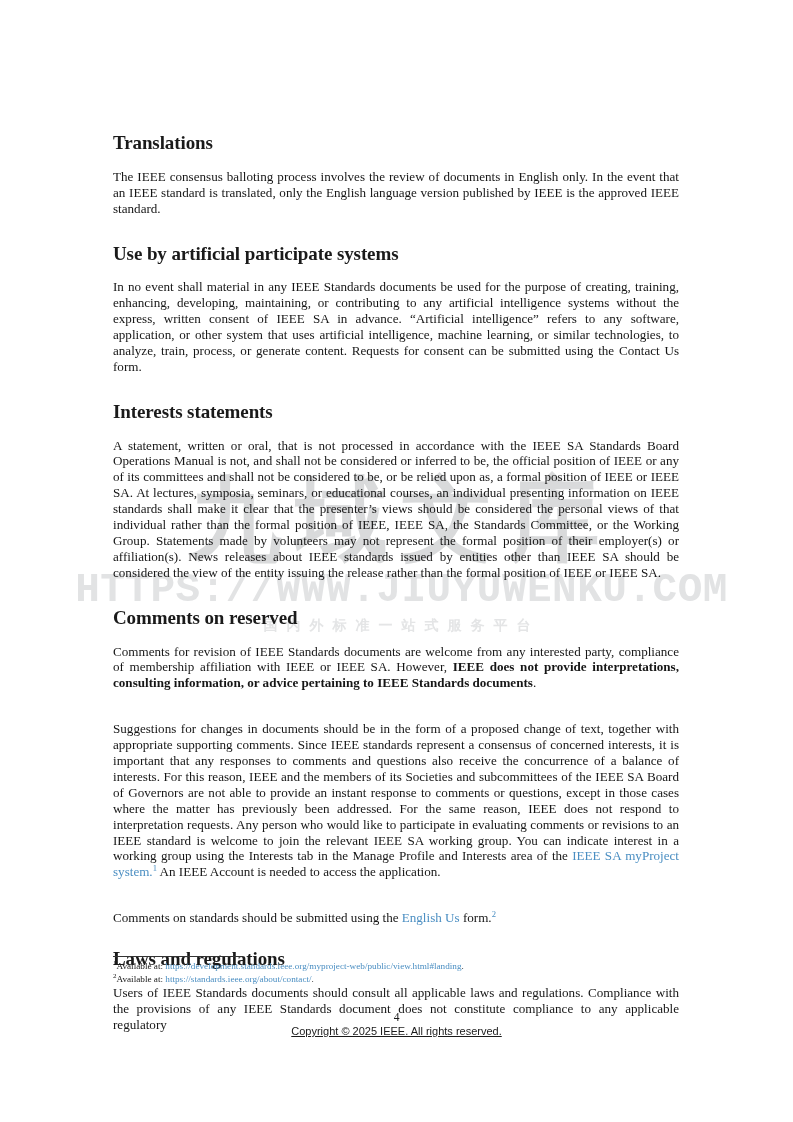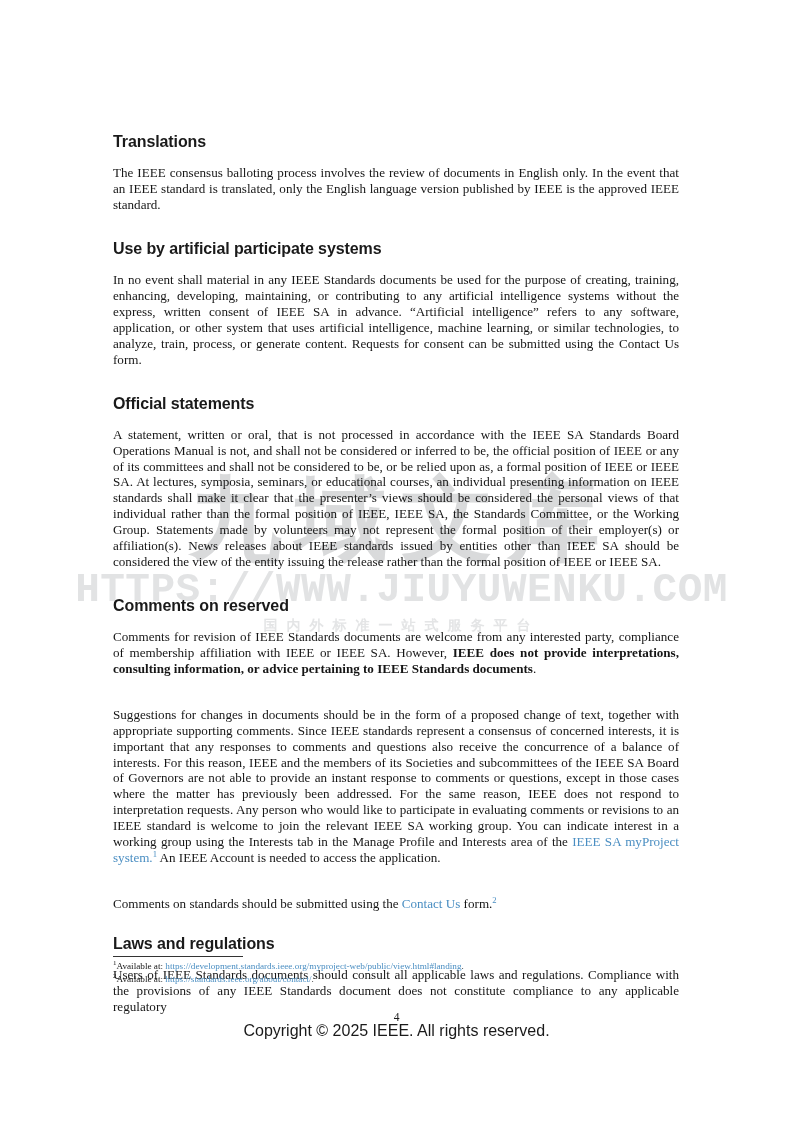--- a/index.html
+++ b/index.html
@@ -76,22 +76,22 @@
   
   .content {
     position: absolute;
     left: 113px;
     top: 132px;
     width: 566px;
     z-index: 2;
   }
 
   h2.section-heading {
-    font-family: Liberation Sans, sans-serif;
-    font-size: 16px;
+    font-family: Liberation Serif, serif;
+    font-size: 19px;
     font-weight: bold;
     color: #1a1a1a;
     margin: 0 0 14px 0;
     letter-spacing: -0.1px;
     line-height: 1.2;
   }
   .sec-gap { height: 26px; }
   .sec-gap-sm { height: 22px; }
 
   p.body {
@@ -155,23 +155,24 @@
     z-index: 2;
   }
   .page-number {
     font-family: "Liberation Serif", serif;
     font-size: 11.5px;
     color: #1a1a1a;
     line-height: 14px;
   }
   .copyright {
     font-family: "Liberation Sans", "DejaVu Sans", sans-serif;
-    font-size: 16px;
+    font-size: 11px;
     color: #1a1a1a;
     line-height: 14px;
+    text-decoration: underline;
   }
 </style>
 </head>
 <body>
 
 <div class="page">
 
   <div class="watermark">
     <div class="wm-cjk-big">九域文库</div>
     <div class="wm-url">HTTPS://WWW.JIUYUWENKU.COM</div>
@@ -183,32 +184,32 @@
     <h2 class="section-heading">Translations</h2>
     <p class="body">The IEEE consensus balloting process involves the review of documents in English only. In the event that an IEEE standard is translated, only the English language version published by IEEE is the approved IEEE standard.</p>
 
     <div class="sec-gap"></div>
 
     <h2 class="section-heading">Use by artificial participate systems</h2>
     <p class="body">In no event shall material in any IEEE Standards documents be used for the purpose of creating, training, enhancing, developing, maintaining, or contributing to any artificial intelligence systems without the express, written consent of IEEE SA in advance. “Artificial intelligence” refers to any software, application, or other system that uses artificial intelligence, machine learning, or similar technologies, to analyze, train, process, or generate content. Requests for consent can be submitted using the Contact Us form.</p>
 
     <div class="sec-gap"></div>
 
-    <h2 class="section-heading">Official statements</h2>
+    <h2 class="section-heading">Interests statements</h2>
     <p class="body">A statement, written or oral, that is not processed in accordance with the IEEE SA Standards Board Operations Manual is not, and shall not be considered or inferred to be, the official position of IEEE or any of its committees and shall not be considered to be, or be relied upon as, a formal position of IEEE or IEEE SA. At lectures, symposia, seminars, or educational courses, an individual presenting information on IEEE standards shall make it clear that the presenter’s views should be considered the personal views of that individual rather than the formal position of IEEE, IEEE SA, the Standards Committee, or the Working Group. Statements made by volunteers may not represent the formal position of their employer(s) or affiliation(s). News releases about IEEE standards issued by entities other than IEEE SA should be considered the view of the entity issuing the release rather than the formal position of IEEE or IEEE SA.</p>
 
     <div class="sec-gap"></div>
 
     <h2 class="section-heading">Comments on reserved</h2>
 
     <p class="body"><span>Comments for revision of IEEE Standards documents are welcome from any interested party, compliance of membership affiliation with IEEE or IEEE SA. However, </span><b class="strong">IEEE does not provide interpretations, consulting information, or advice pertaining to IEEE Standards documents</b><span>.</span></p>
 
     <p class="body"><span>Suggestions for changes in documents should be in the form of a proposed change of text, together with appropriate supporting comments. Since IEEE standards represent a consensus of concerned interests, it is important that any responses to comments and questions also receive the concurrence of a balance of interests. For this reason, IEEE and the members of its Societies and subcommittees of the IEEE SA Board of Governors are not able to provide an instant response to comments or questions, except in those cases where the matter has previously been addressed. For the same reason, IEEE does not respond to interpretation requests. Any person who would like to participate in evaluating comments or revisions to an IEEE standard is welcome to join the relevant IEEE SA working group. You can indicate interest in a working group using the Interests tab in the Manage Profile and Interests area of the </span><a class="lnk" href="#">IEEE SA myProject system.</a><sup class="fn">1</sup><span> An IEEE Account is needed to access the application.</span></p>
 
-    <p class="body"><span>Comments on standards should be submitted using the </span><a class="lnk" href="#">Contact Us</a><span> form.</span><sup class="fn">2</sup></p>
+    <p class="body"><span>Comments on standards should be submitted using the </span><a class="lnk" href="#">English Us</a><span> form.</span><sup class="fn">2</sup></p>
 
     <div class="sec-gap-sm"></div>
 
     <h2 class="section-heading">Laws and regulations</h2>
     <p class="body">Users of IEEE Standards documents should consult all applicable laws and regulations. Compliance with the provisions of any IEEE Standards document does not constitute compliance to any applicable regulatory</p>
 
   </div>
 
   <div class="footnotes">
     <div class="fn-rule"></div>

